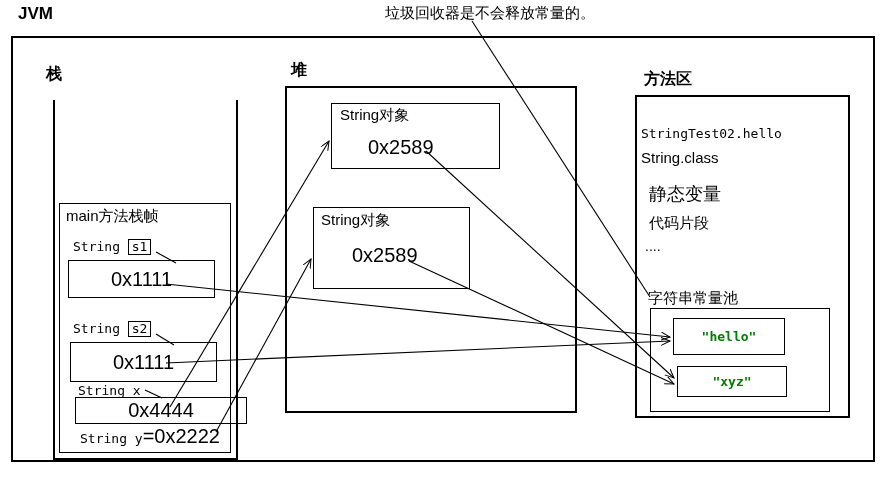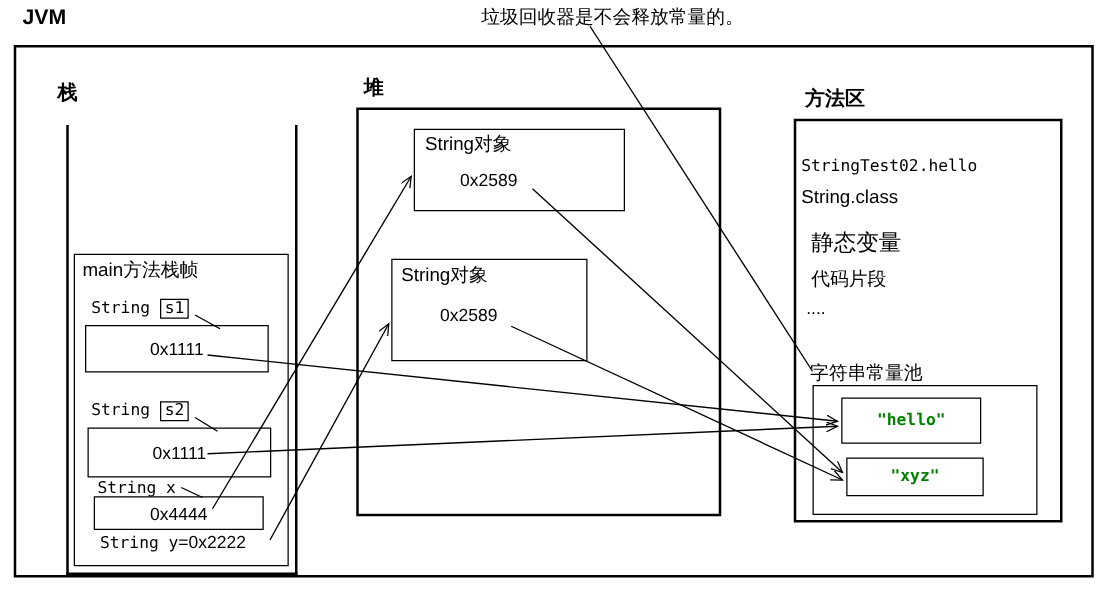--- a/index.html
+++ b/index.html
@@ -5,21 +5,21 @@
   html,body{margin:0;padding:0;background:#fff;}
   #canvas{
     position:relative;width:888px;height:478px;background:#fff;overflow:hidden;
     font-family:"Liberation Sans",sans-serif;color:#000;
   }
   .abs{position:absolute;}
   .mono{font-family:"DejaVu Sans Mono",monospace;}
   .box{position:absolute;border:1px solid #000;box-sizing:border-box;background:transparent;}
   .box2{position:absolute;border:2px solid #000;box-sizing:border-box;background:transparent;}
   .section-label{font-size:16px;font-weight:bold;}
-  .hexval{font-size:14px;}
+  .hexval{font-size:20px;}
   .center-txt{display:flex;align-items:center;justify-content:center;text-align:right;}
   .refbox{border:1px solid #000;padding:0 3px;display:inline-block;line-height:14px;}
   .var-decl{font-size:13px;}
   .literal{font-weight:bold;font-family:"DejaVu Sans Mono",monospace;font-size:13px;}
   #stack-region{border-left:2px solid #000;border-right:2px solid #000;border-bottom:2px solid #000;box-sizing:border-box;}
   #arrow-layer{position:absolute;left:0;top:0;width:888px;height:478px;pointer-events:none;z-index:10;}
   .ma-line{white-space:nowrap;}
 </style>
 </head>
 <body>
@@ -43,21 +43,21 @@
   </div>
   <div class="box center-txt hexval" style="left:68px;top:260px;width:147px;height:38px;">0x1111</div>
 
   <div class="abs mono var-decl" style="left:73px;top:321px;">
     <span>String</span>
     <span class="refbox">s2</span>
   </div>
   <div class="box center-txt hexval" style="left:70px;top:342px;width:147px;height:40px;">0x1111</div>
 
   <div class="abs mono var-decl" style="left:78px;top:383px;">String x</div>
-  <div class="box center-txt hexval" style="left:75px;top:397px;width:136px;height:27px;">0x4444</div>
+  <div class="box center-txt hexval" style="left:75px;top:397px;width:172px;height:27px;">0x4444</div>
 
   <div class="abs" style="left:80px;top:425px;white-space:nowrap;">
     <span class="mono var-decl">String y</span><span class="hexval">=0x2222</span>
   </div>
 
   <div class="abs section-label" style="left:291px;top:60px;">堆</div>
   <div class="box2" style="left:285px;top:86px;width:292px;height:327px;"></div>
 
   <div class="box" style="left:331px;top:103px;width:169px;height:66px;">
     <div class="abs" style="left:8px;top:2px;font-size:15px;">String对象</div>

